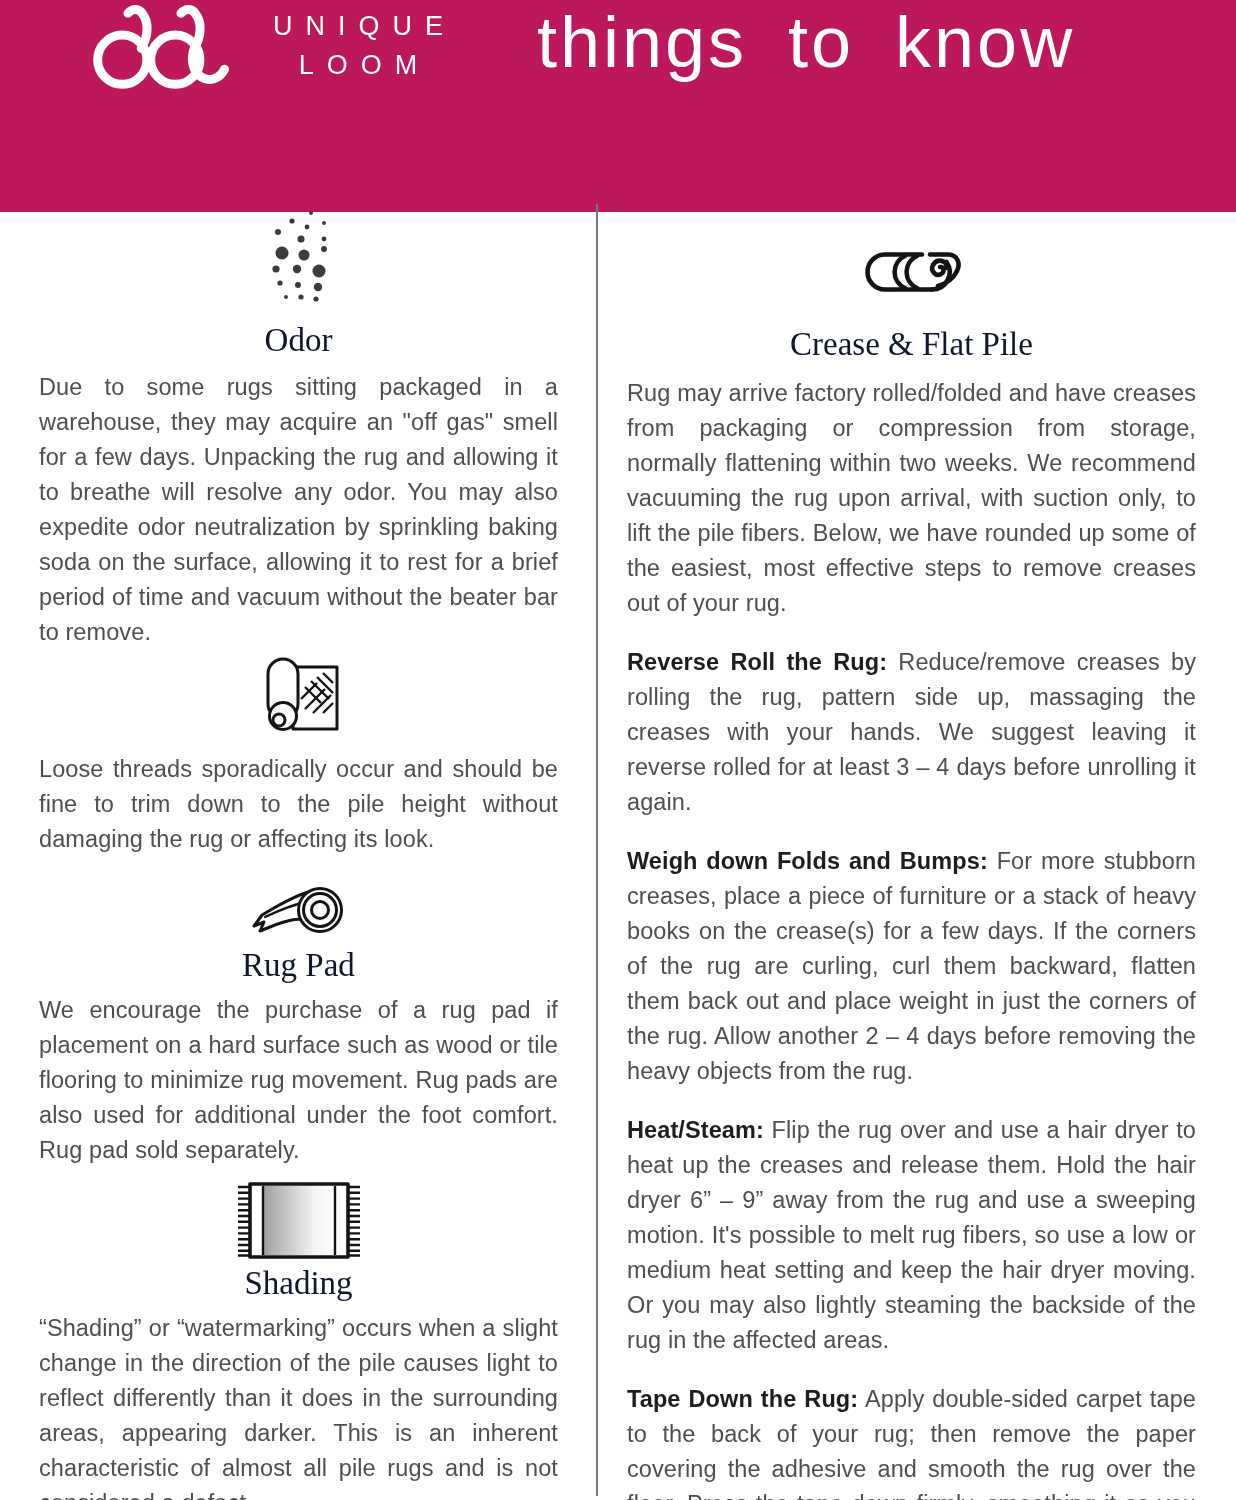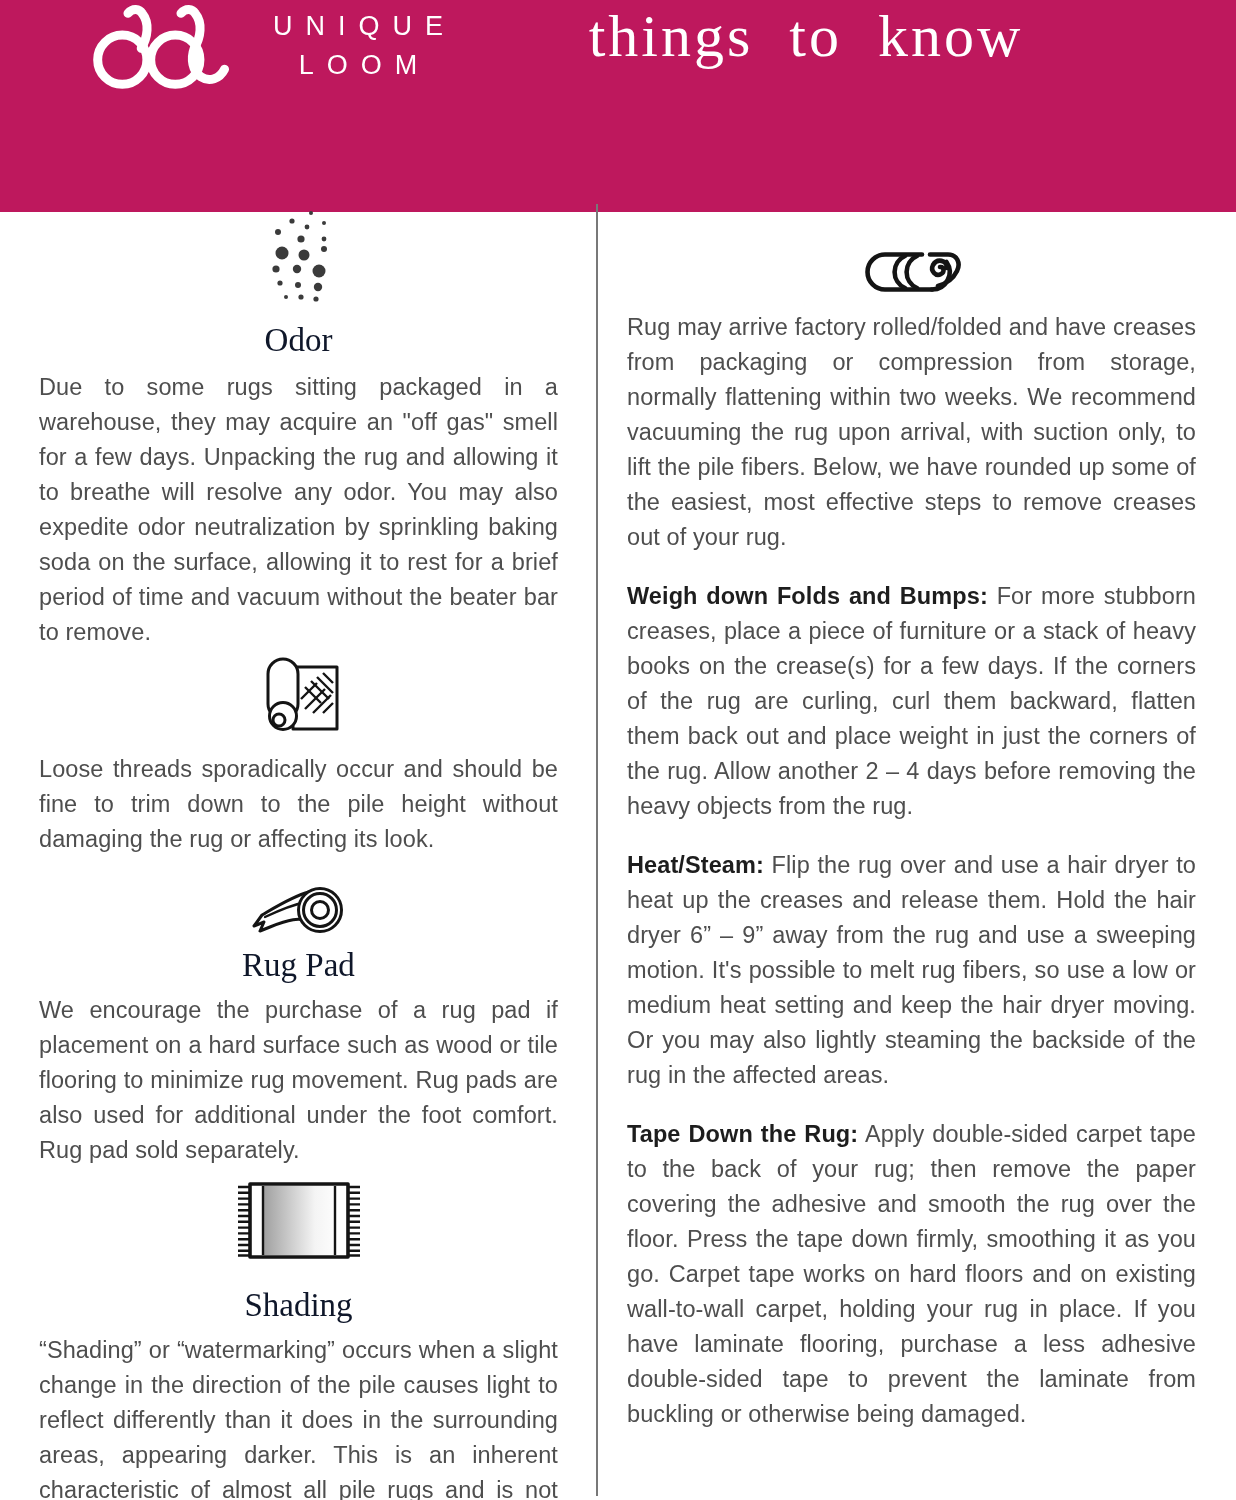--- a/index.html
+++ b/index.html
@@ -15,22 +15,22 @@
   }
   .logo-block{display:flex;align-items:center;margin-left:92px;}
   .logo-svg{display:block;}
   .brand{
     color:#ffffff;text-align:center;margin-left:26px;
     font-size:27px;line-height:39px;letter-spacing:13px;text-indent:13px;
     font-weight:400;
   }
   .page-title{
     flex:1;text-align:center;padding-right:80px;margin:0;
-    font-family:Liberation Serif, serif;font-weight:400;
-    color:#ffffff;font-size:60px;letter-spacing:3px;word-spacing:18px;line-height:1;
+    font-family:Liberation Sans, sans-serif;font-weight:400;
+    color:#ffffff;font-size:72px;letter-spacing:3px;word-spacing:18px;line-height:1;
     padding-top:6px;
   }
   
   .col{position:absolute;top:192px;text-align:center;}
   .col-left{left:39px;width:519px;}
   .col-right{left:627px;width:569px;}
   .divider{position:absolute;left:596px;top:204px;width:2px;height:1292px;background:#787878;}
   
   .icon{display:inline-block;line-height:0;}
   .sec-h{
@@ -46,21 +46,21 @@
   .mt-odor-icon{margin-top:16px;}
   .mt-odor-h{margin-top:14px;}
   .mt-odor-p{margin-top:10px;}
   .mt-thread-icon{margin-top:4px;}
   .mt-thread-h{margin-top:16px;}
   .mt-thread-p{margin-top:8px;}
   .mt-pad-icon{margin-top:24px;}
   .mt-pad-h{margin-top:4px;}
   .mt-pad-p{margin-top:8px;}
   .mt-shade-icon{margin-top:14px;}
-  .mt-shade-h{margin-top:24px;}
+  .mt-shade-h{margin-top:2px;}
   .mt-shade-p{margin-top:8px;}
   .mt-crease-icon{margin-top:54px;}
   .mt-crease-h{margin-top:28px;}
   .mt-crease-p{margin-top:12px;}
   .tip{margin-top:24px;}
   .ic-stroke{fill:none;stroke:#141414;stroke-linecap:round;stroke-linejoin:round;}
   .ic-fill{fill:#ffffff;stroke:#141414;stroke-linejoin:round;}
 </style>
 </head>
 <body>
@@ -185,22 +185,24 @@
         <g class="ic-stroke" stroke-width="4.6">
           <path d="M62,8.5 L25,8.5 A 17.5,17.5 0 0 0 25,43.5 L72,43.5"></path>
           <path d="M45,10 A 17.5,17.5 0 0 0 45,42"></path>
           <path d="M57,10 A 17.5,17.5 0 0 0 57,42"></path>
           <path d="M72,43.5 A 17.5,17.5 0 0 0 86.5,16"></path>
           <path d="M70,8.5 L88,8.5 C97,8.5 101,17 97,25 C93,33 85,38 78,40"></path>
           <path d="M87,22 C87,14 77,12 73,19 C70,25 76,31 81,28 C85,26 84,20.5 80,21"></path>
         </g>
       </svg>
     </span>
+    <h2 class="sec-h mt-crease-h">Crease &amp; Flat Pile</h2>
     <p class="body mt-crease-p">Rug may arrive factory rolled/folded and have creases from packaging or compression from storage, normally flattening within two weeks. We recommend vacuuming the rug upon arrival, with suction only, to lift the pile fibers. Below, we have rounded up some of the easiest, most effective steps to remove creases out of your rug.</p>
 
+    <p class="body tip"><b>Reverse Roll the Rug:</b><span> Reduce/remove creases by rolling the rug, pattern side up, massaging the creases with your hands. We suggest leaving it reverse rolled for at least 3 – 4 days before unrolling it again.</span></p>
 
     <p class="body tip"><b>Weigh down Folds and Bumps:</b><span> For more stubborn creases, place a piece of furniture or a stack of heavy books on the crease(s) for a few days. If the corners of the rug are curling, curl them backward, flatten them back out and place weight in just the corners of the rug. Allow another 2 – 4 days before removing the heavy objects from the rug.</span></p>
 
     <p class="body tip"><b>Heat/Steam:</b><span> Flip the rug over and use a hair dryer to heat up the creases and release them. Hold the hair dryer 6” – 9” away from the rug and use a sweeping motion. It's possible to melt rug fibers, so use a low or medium heat setting and keep the hair dryer moving. Or you may also lightly steaming the backside of the rug in the affected areas.</span></p>
 
     <p class="body tip"><b>Tape Down the Rug:</b><span> Apply double-sided carpet tape to the back of your rug; then remove the paper covering the adhesive and smooth the rug over the floor. Press the tape down firmly, smoothing it as you go. Carpet tape works on hard floors and on existing wall-to-wall carpet, holding your rug in place. If you have laminate flooring, purchase a less adhesive double-sided tape to prevent the laminate from buckling or otherwise being damaged.</span></p>
   </section>
 
 </div>
 

